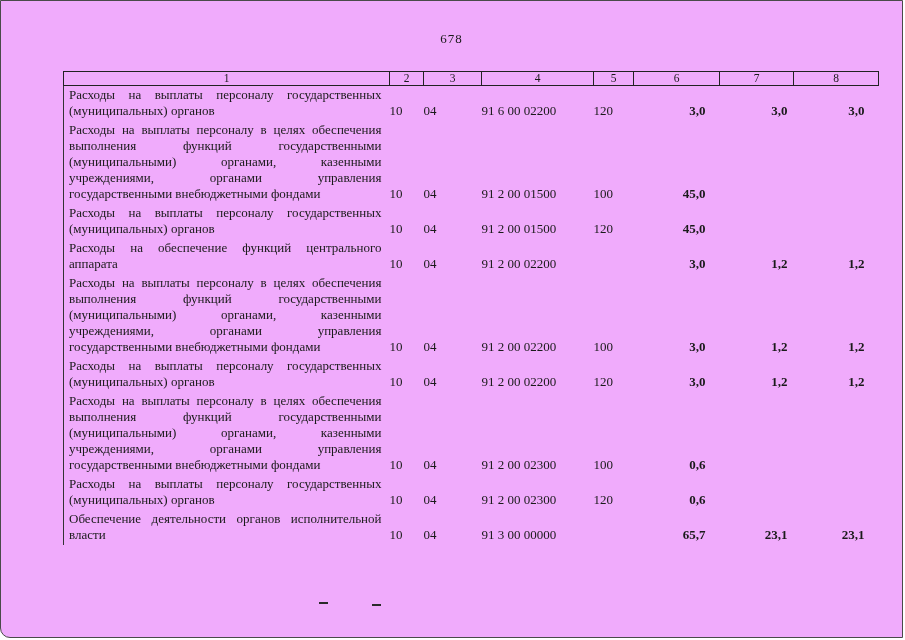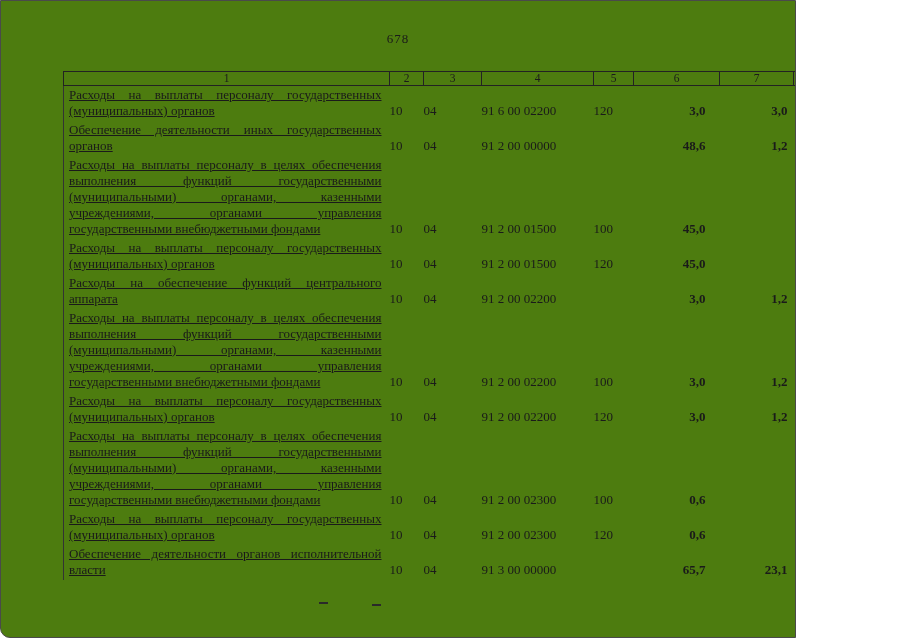--- a/index.html
+++ b/index.html
@@ -4,25 +4,25 @@
 <style>
   html, body {
     margin: 0;
     padding: 0;
     background: #ffffff;
     font-family: "Liberation Serif", "DejaVu Serif", serif;
     color: #1a1a1a;
   }
   .page {
     position: relative;
-    width: 796px;
+    width: 903px;
     height: 638px;
     border: 1px solid #4a4a4a;
     border-bottom-left-radius: 10px;
-    background: #4d7c0f;
+    background: #f0abfc;
     overflow: hidden;
     box-sizing: border-box;
   }
   .page-number {
     text-align: center;
     margin-top: 30px;
     font-size: 13px;
     letter-spacing: 1px;
   }
   table.budget-table {
@@ -46,21 +46,20 @@
     padding: 1px 0 2px 0;
     line-height: 16px;
     vertical-align: bottom;
   }
   td.name-cell {
     text-align: justify;
     vertical-align: top;
     padding-left: 5px;
     padding-right: 8px;
     border-left: 1px solid #333;
-    text-decoration: underline;
   }
   td.num-center { }
   td.num-right  { text-align: right; font-weight: bold; }
   td.col6 { padding-right: 14px; }
   td.col7 { padding-right: 6px; }
   td.col8 { padding-right: 14px; }
   .artifact-dash {
     position: absolute;
     height: 2px;
     background: #2a2a2a;
@@ -100,30 +99,20 @@
     <tbody id="table-body">
         <tr>
           <td class="name-cell">Расходы на выплаты персоналу государственных (муниципальных) органов</td>
           <td class="num-center col2">10</td>
           <td class="num-center col3">04</td>
           <td class="num-center col4">91 6 00 02200</td>
           <td class="num-center col5">120</td>
           <td class="num-right col6">3,0</td>
           <td class="num-right col7">3,0</td>
           <td class="num-right col8">3,0</td>
-        </tr>
-        <tr>
-          <td class="name-cell">Обеспечение деятельности иных государственных органов</td>
-          <td class="num-center col2">10</td>
-          <td class="num-center col3">04</td>
-          <td class="num-center col4">91 2 00 00000</td>
-          <td class="num-center col5"></td>
-          <td class="num-right col6">48,6</td>
-          <td class="num-right col7">1,2</td>
-          <td class="num-right col8">1,2</td>
         </tr>
         <tr>
           <td class="name-cell">Расходы на выплаты персоналу в целях обеспечения выполнения функций государственными (муниципальными) органами, казенными учреждениями, органами управления государственными внебюджетными фондами</td>
           <td class="num-center col2">10</td>
           <td class="num-center col3">04</td>
           <td class="num-center col4">91 2 00 01500</td>
           <td class="num-center col5">100</td>
           <td class="num-right col6">45,0</td>
           <td class="num-right col7"></td>
           <td class="num-right col8"></td>

